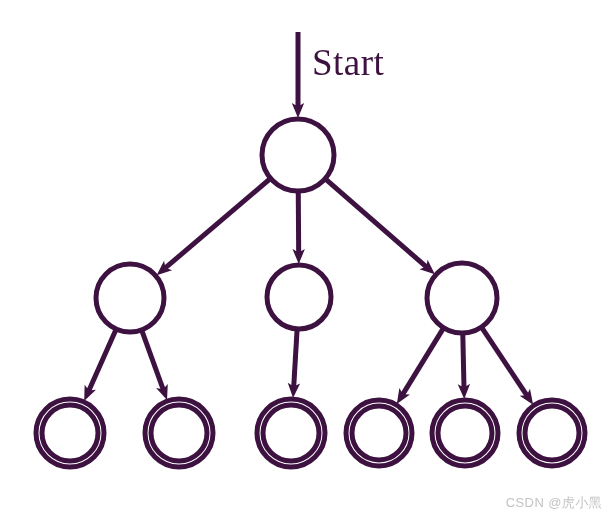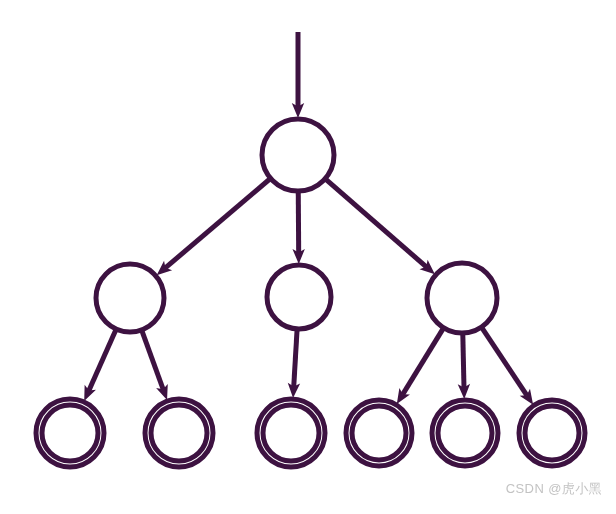--- a/index.html
+++ b/index.html
@@ -33,21 +33,21 @@
     font-size: 37px;
     line-height: 1;
     color: #3d1241;
     letter-spacing: 0.5px;
     white-space: nowrap;
     user-select: none;
   }
   .watermark {
     position: absolute;
     right: 14px;
-    bottom: 16px;
+    bottom: 2px;
     font-family: "Liberation Sans", sans-serif;
     font-size: 13px;
     color: #c3c3c3;
     letter-spacing: 0.4px;
     white-space: nowrap;
     user-select: none;
   }
 </style>
 </head>
 <body>
@@ -132,16 +132,17 @@
         </g>
       </g>
     <g id="entry-layer">
         <g>
           <line x1="298" y1="32" x2="298" y2="107" stroke="#3d1241" stroke-width="5" stroke-linecap="butt"></line>
           <polygon points="298,118 291.8,103 298,106.5 304.2,103" fill="#3d1241"></polygon>
         </g>
       </g>
   </svg>
 
+  <div class="start-label">Start</div>
 
   <div class="watermark">CSDN @虎小黑</div>
 
 </div>
 
 </body></html>

